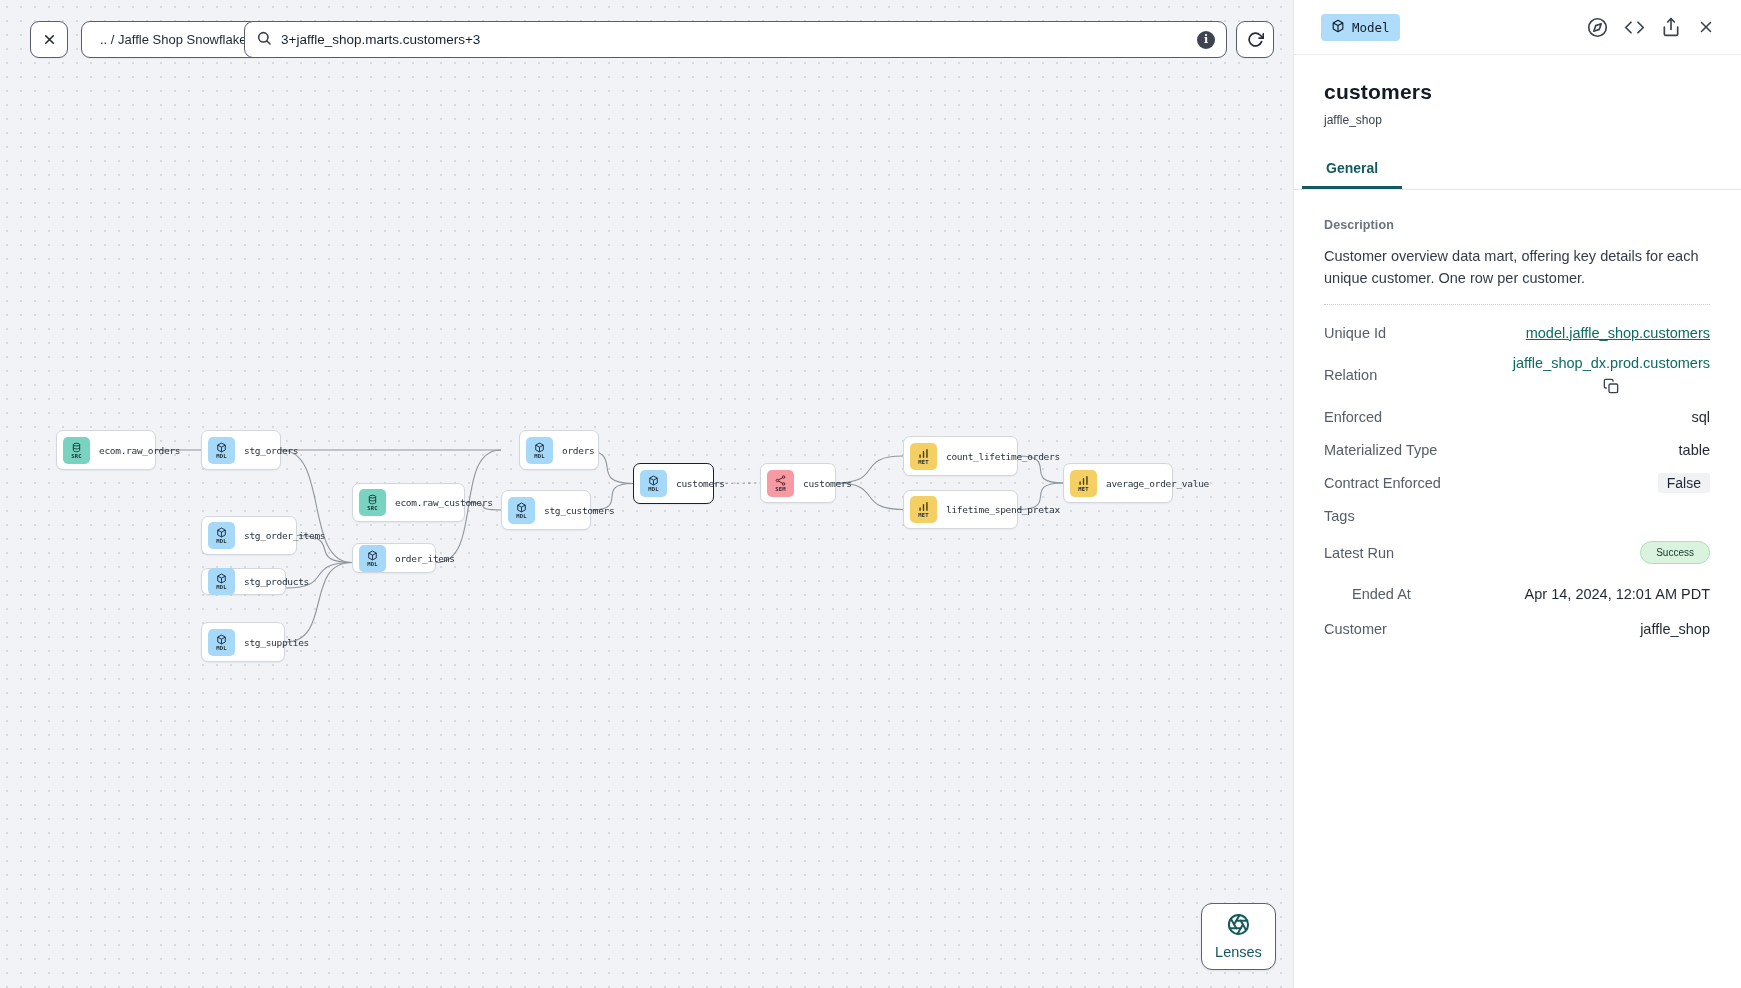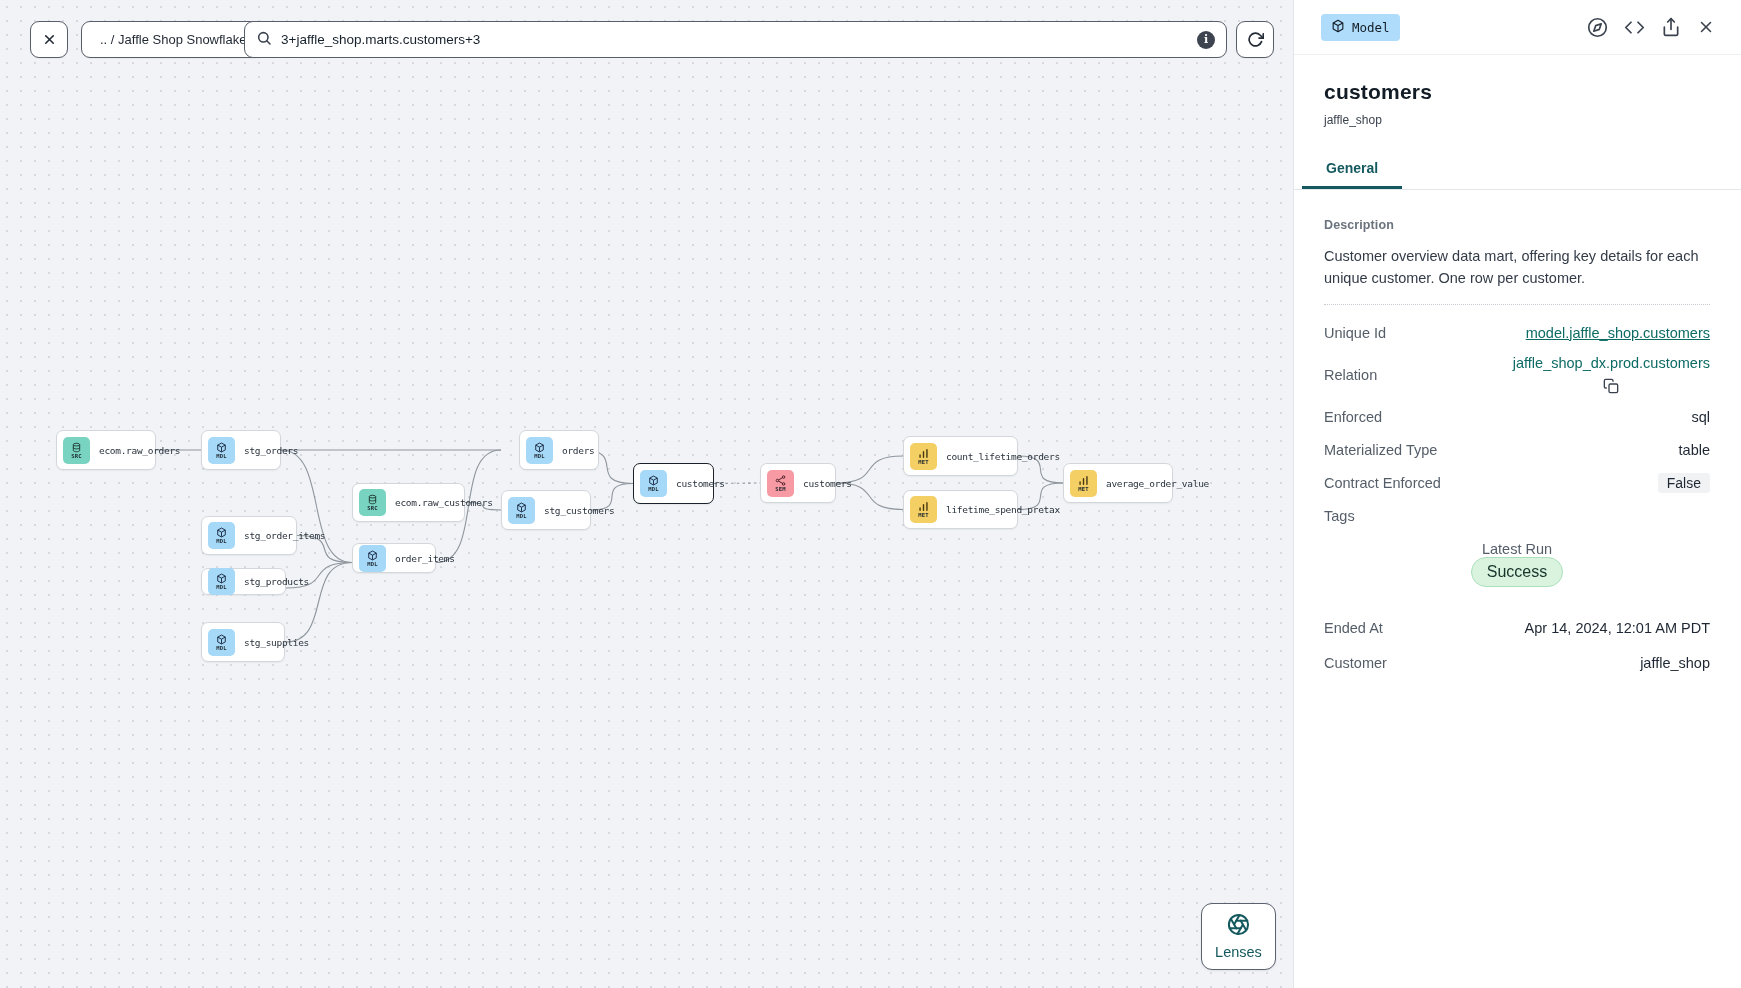--- a/index.html
+++ b/index.html
@@ -110,24 +110,24 @@
   .drow { display:flex; align-items:center; justify-content:space-between; min-height:21px; margin-bottom:12px; }
   .drow .dl { font-size:14.5px; color:#545d68; }
   .dv { font-size:14.5px; color:#1e2733; text-align:right; }
   .dv-link { font-size:14.5px; color:#0d6b64; text-decoration:underline; cursor:pointer; }
   .dv-teal { font-size:14.5px; color:#0d6b64; }
   .dv-copywrap { display:flex; align-items:center; gap:7px;flex-direction:column; }
   .copy-ic { cursor:pointer; display:flex; }
   .dv-chip { background:#f1f2f4; border-radius:3px; padding:2px 9px; font-size:14px; color:#1e2733; }
   .dv-pill {
     background:#d9f3df; border:1px solid #abe0ba; border-radius:999px;
-    padding:5px 15px; font-size:16px; color:#17342a;
-  }
-  .drow.tall { margin-top:15px; margin-bottom:30px;flex-direction:column; }
-  .drow.after-tall { margin-bottom:14px; }
+    padding:5px 15px; font-size:10px; color:#17342a;
+  }
+  .drow.tall { margin-top:15px; margin-bottom:19px; }
+  .drow.after-tall { margin-bottom:14px;margin-left:28px; }
 </style>
 </head>
 <body>
 
 <div class="app">
 
   <div class="canvas">
     <svg class="edges" id="edge-svg" width="1293" height="988">
         <path d="M156,450 L201,450" class="edge"></path>
         <path d="M281,450 L501,450" class="edge"></path>

